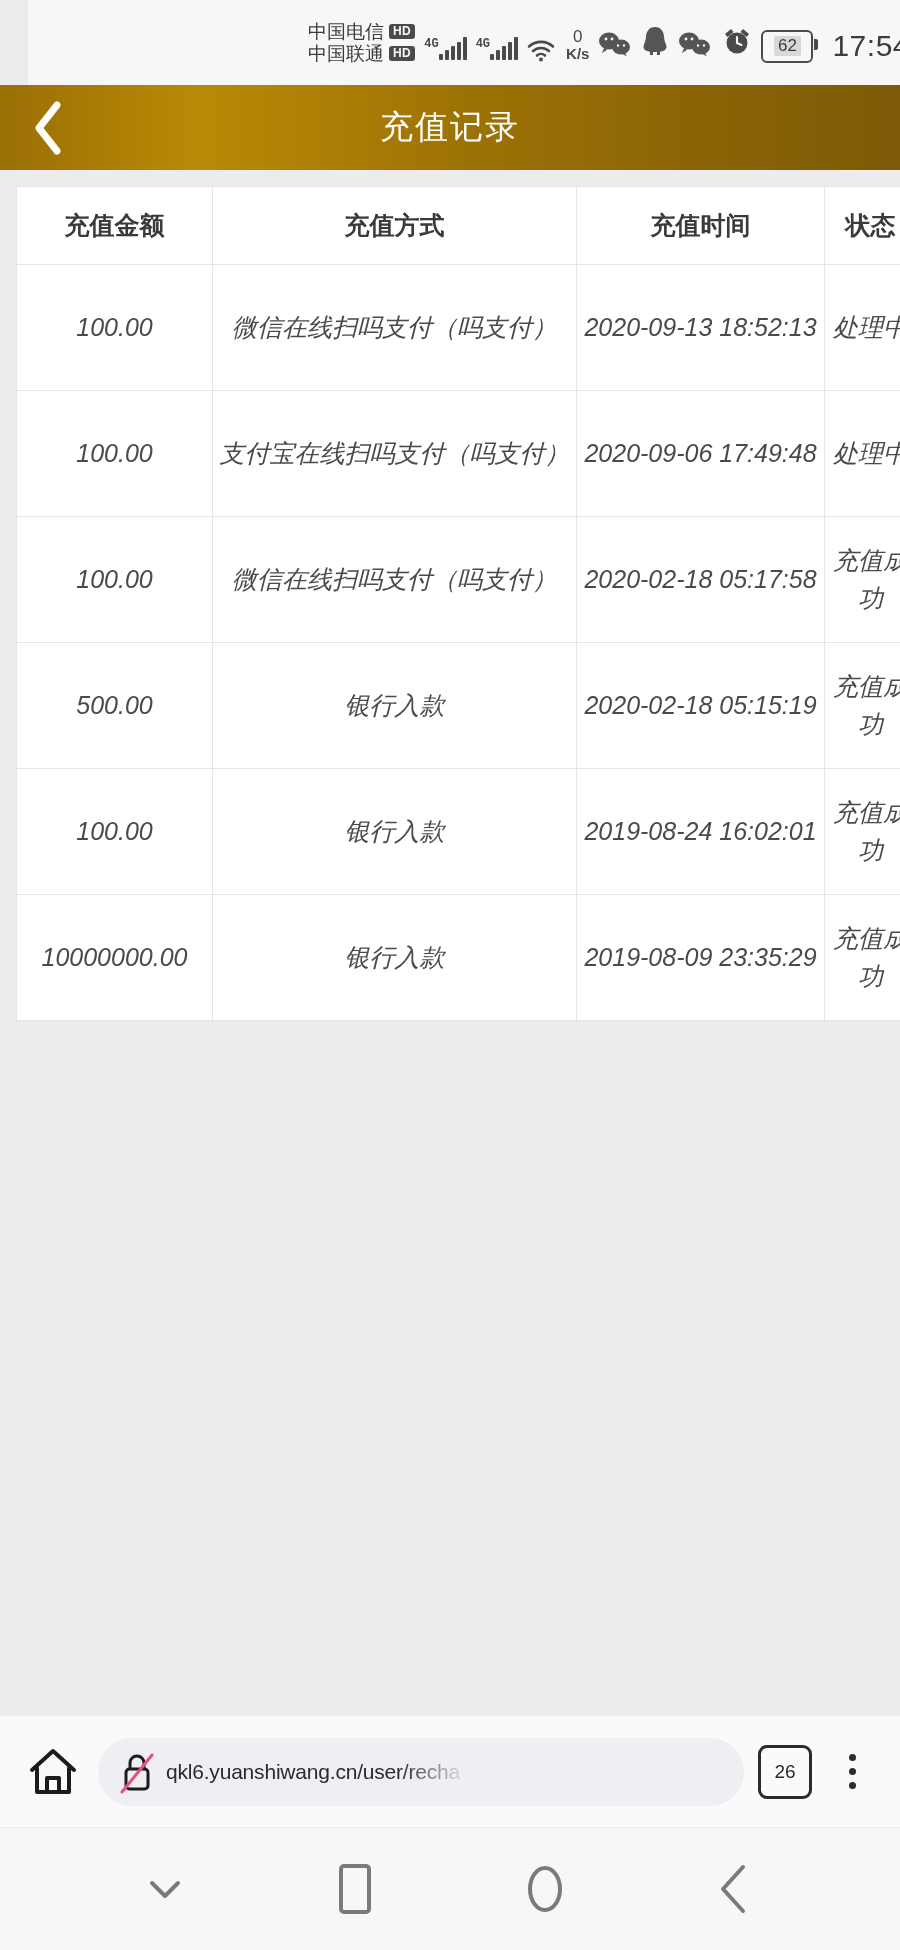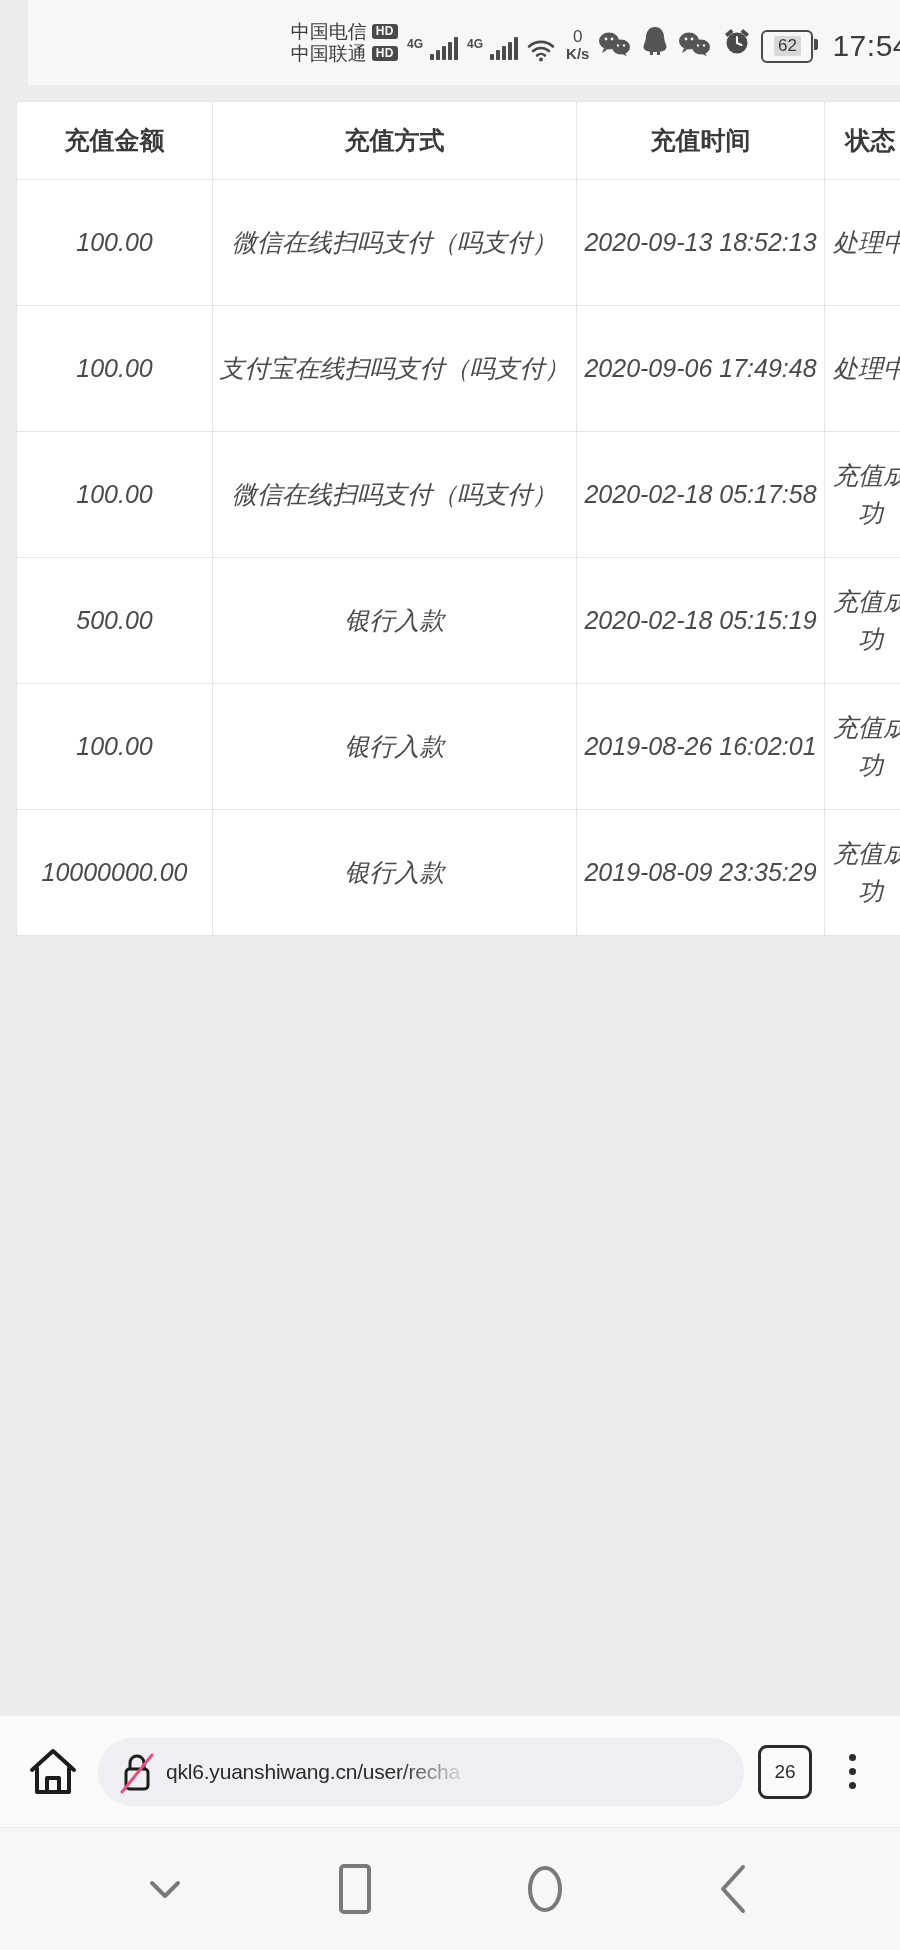--- a/index.html
+++ b/index.html
@@ -22,21 +22,21 @@
     margin-left:28px;
   }
   .sb-right{ display:flex; align-items:flex-end; gap:9px; }
   .carriers{ display:flex; flex-direction:column; justify-content:center; line-height:1.12; font-size:19px; color:#3c3c3c;}
   .carrier-line{ display:flex; align-items:center; gap:5px; white-space:nowrap; }
   .hd-badge{
     display:inline-block; background:#4a4a4a; color:#f7f7f7;
     font-size:12px; font-weight:bold; border-radius:3px;
     padding:1px 4px 2px 4px; letter-spacing:.5px; line-height:1;
   }
-  .sig-group{ display:flex; align-items:flex-start; gap:7px; padding-bottom:4px; }
+  .sig-group{ display:flex; align-items:flex-start; gap:0; padding-bottom:4px;font-family:Liberation Mono, monospace; }
   .g4{ font-size:12px; font-weight:bold; align-self:flex-start; margin-bottom:-2px; color:#4a4a4a;}
   .bars{ display:flex; align-items:flex-end; gap:2px; height:23px; }
   .bars i{ display:block; width:4px; background:#4a4a4a; border-radius:1px; }
   .bars i:nth-child(1){height:6px}
   .bars i:nth-child(2){height:10px}
   .bars i:nth-child(3){height:14px}
   .bars i:nth-child(4){height:18px}
   .bars i:nth-child(5){height:23px}
   .wifi{ width:30px; height:24px; position:relative; align-self:flex-end; margin-bottom:2px;}
   .netspeed{ display:flex; flex-direction:column; align-items:center; font-size:16px; line-height:1.05; color:#4a4a4a; padding-bottom:2px;}
@@ -242,20 +242,30 @@
       </div>
 
       <div class="battery">
         <span class="lvl">62</span>
       </div>
 
       <span class="clock">17:54</span>
     </div>
   </div>
 
+  <div class="appbar">
+    <div class="back-btn">
+      <span>
+        <svg width="34" height="54" viewBox="0 0 34 54">
+          <path d="M26 4 L8 27 L26 50" stroke="#ffffff" stroke-width="7" fill="none" stroke-linecap="round" stroke-linejoin="round"></path>
+        </svg>
+      </span>
+    </div>
+    <div class="appbar-title">充值记录</div>
+  </div>
 
   <div class="table-wrap">
     <table class="rec">
       <colgroup>
           <col class="c1">
           <col class="c2">
           <col class="c3">
           <col class="c4">
         </colgroup>
       <thead>
@@ -287,21 +297,21 @@
         </tr>
         <tr>
           <td class="amount">500.00</td>
           <td class="method">银行入款</td>
           <td class="time">2020-02-18 05:15:19</td>
           <td class="status">充值成功</td>
         </tr>
         <tr>
           <td class="amount">100.00</td>
           <td class="method">银行入款</td>
-          <td class="time">2019-08-26 16:02:01</td>
+          <td class="time">2019-08-24 16:02:01</td>
           <td class="status">充值成功</td>
         </tr>
         <tr>
           <td class="amount">10000000.00</td>
           <td class="method">银行入款</td>
           <td class="time">2019-08-09 23:35:29</td>
           <td class="status">充值成功</td>
         </tr>
       </tbody>
     </table>

